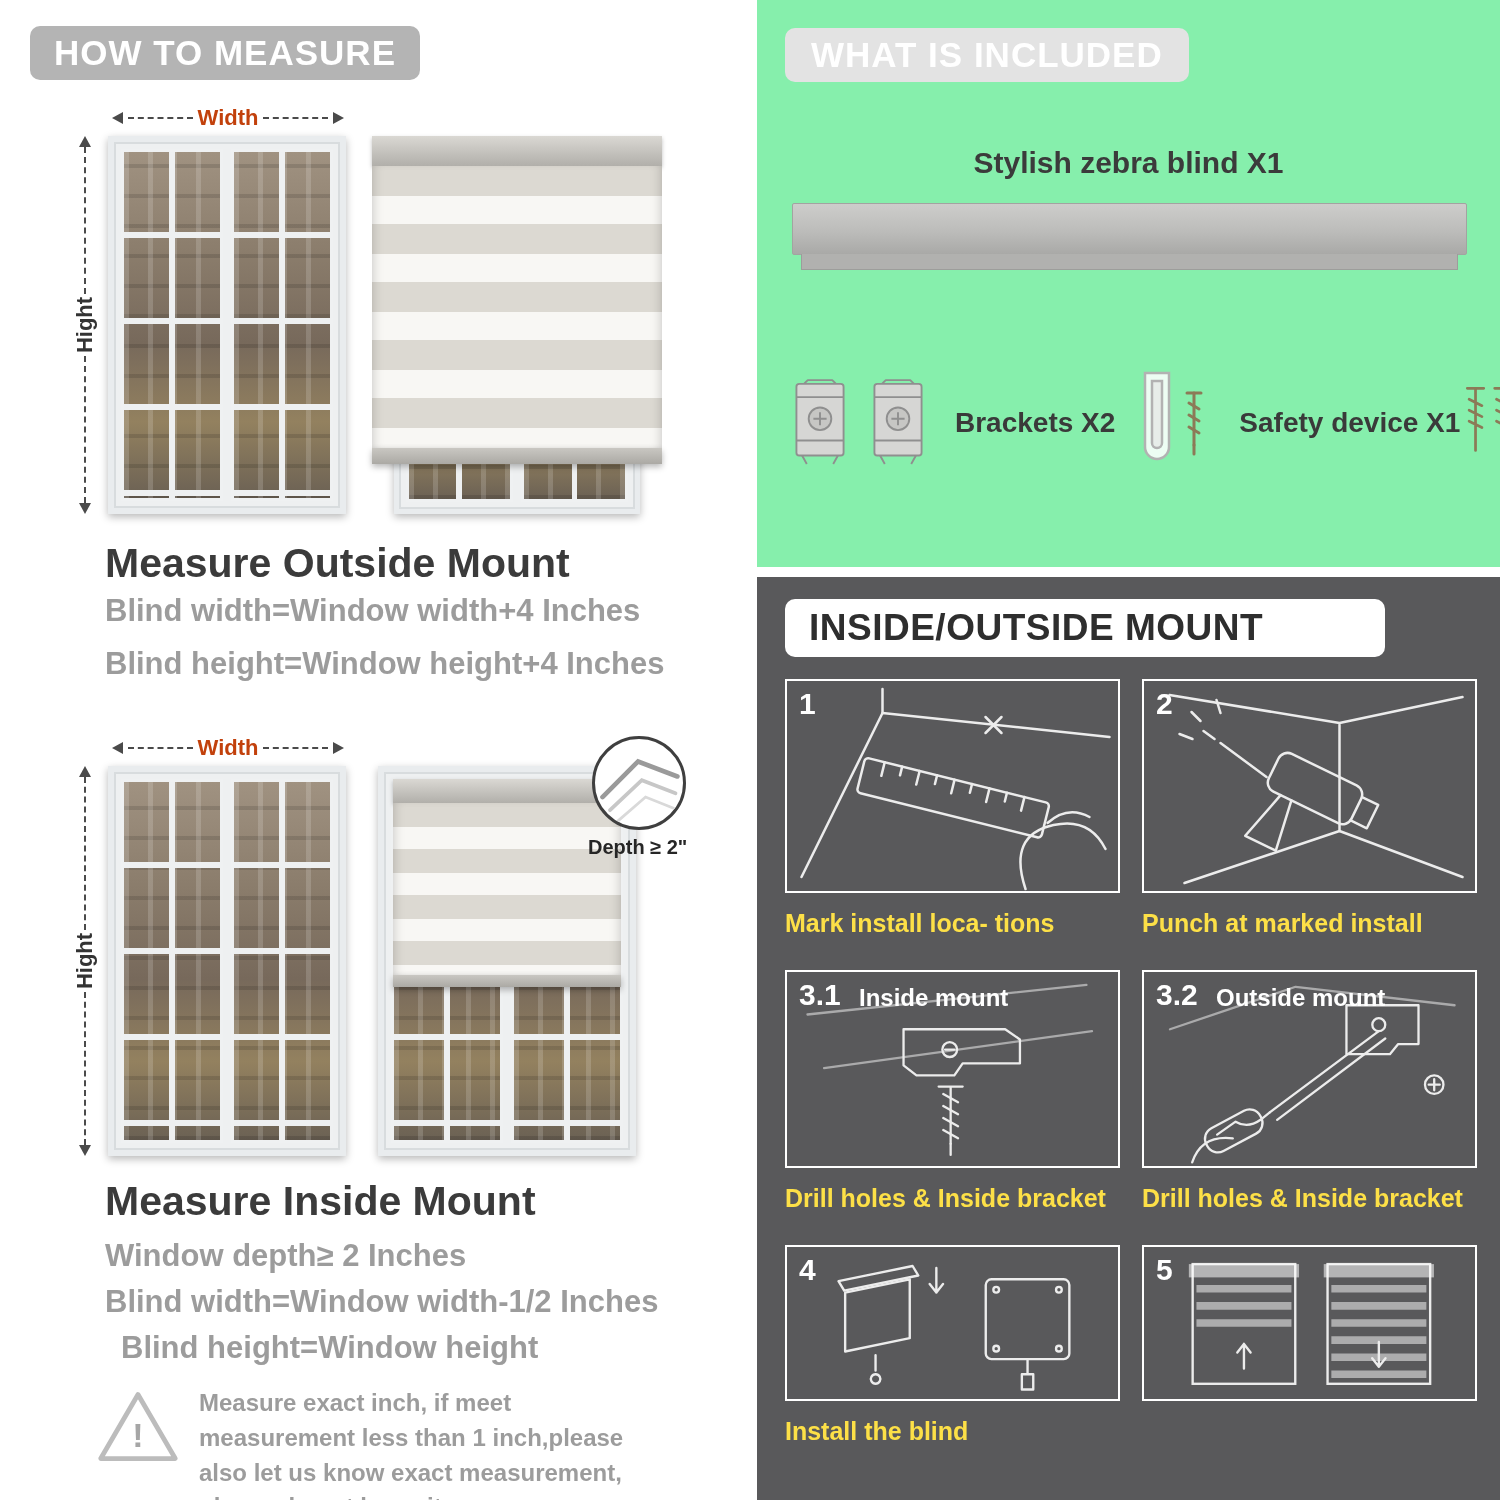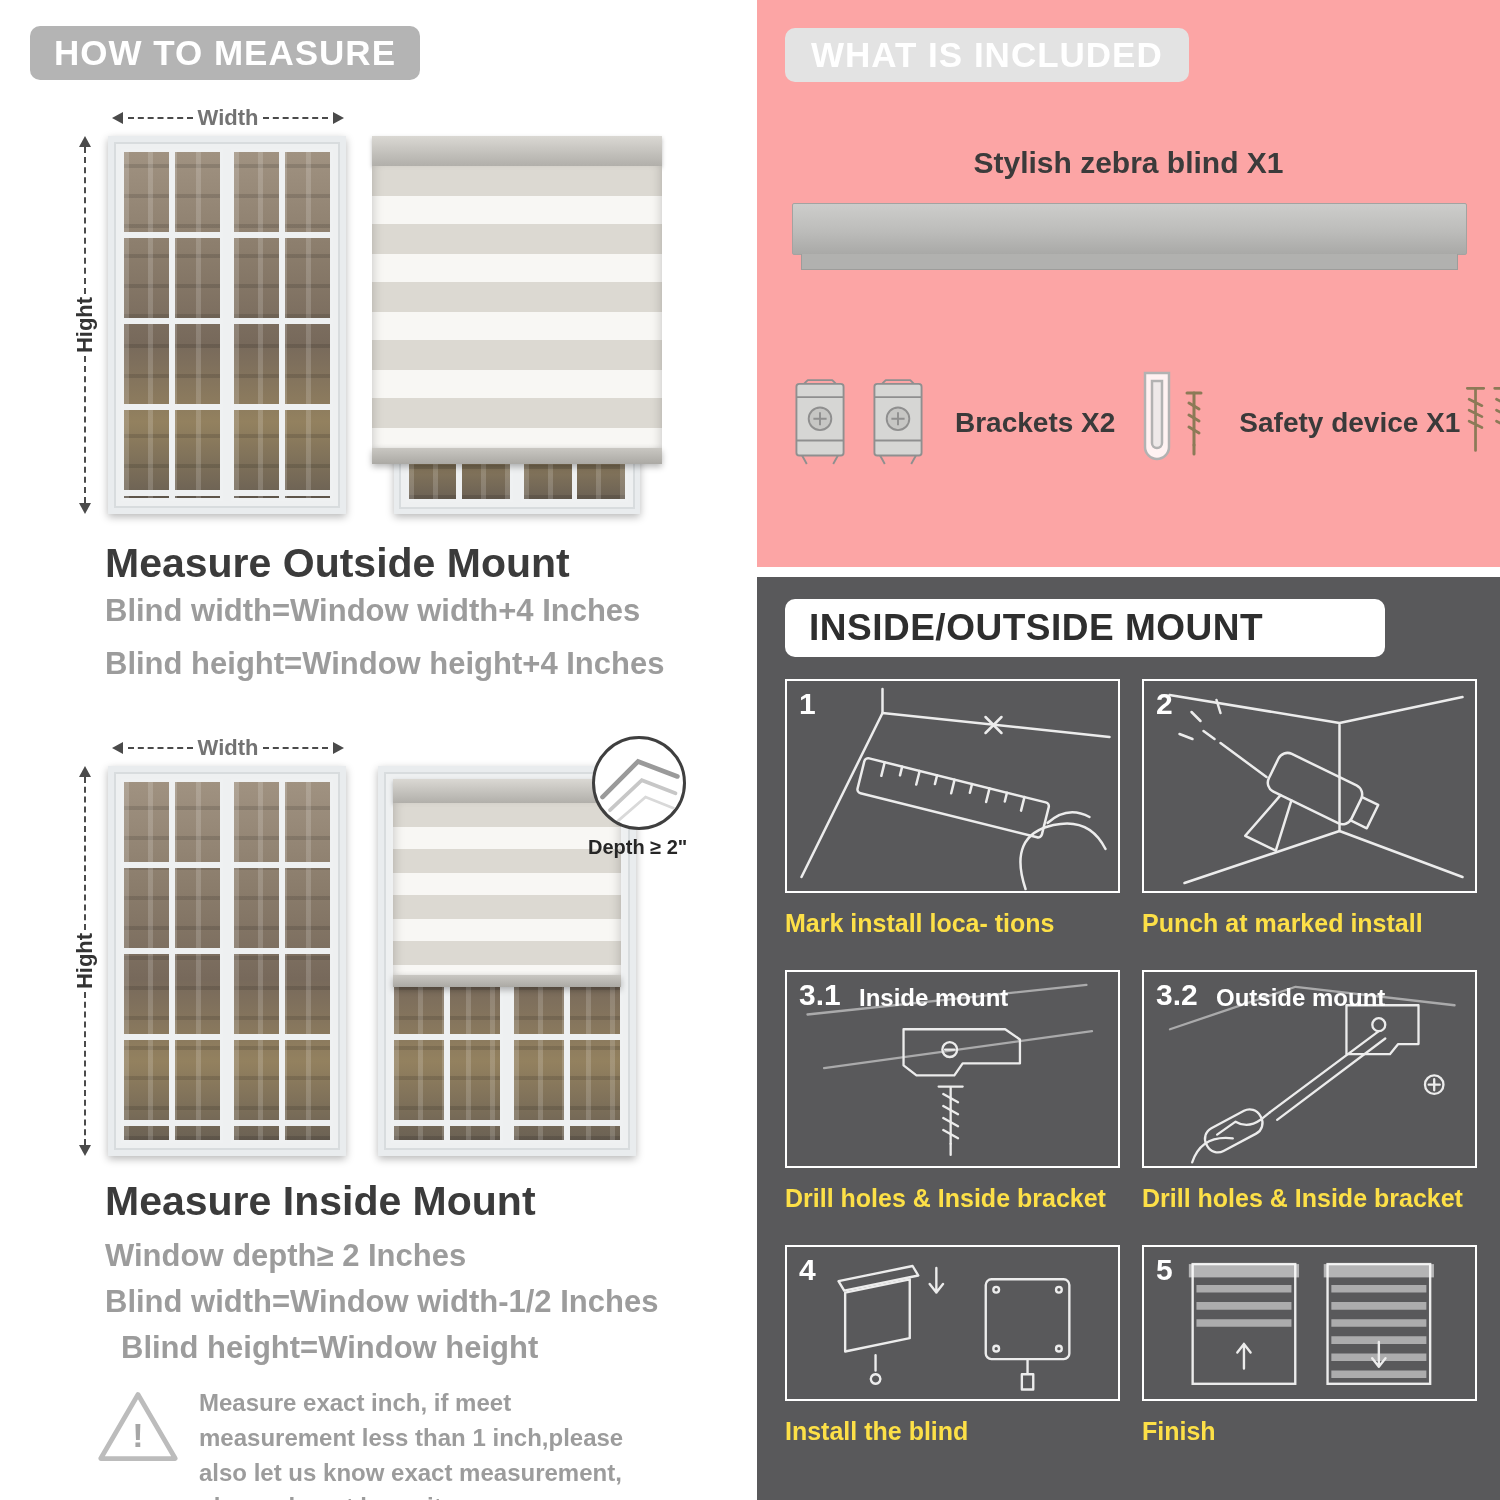--- a/index.html
+++ b/index.html
@@ -9,21 +9,21 @@
   
   #banner-left{position:absolute;left:30px;top:26px;width:390px;height:54px;background:#b4b4b4;border-radius:10px;
     color:#fff;font-weight:bold;font-size:35px;line-height:54px;padding-left:24px;letter-spacing:1px;}
 
   
   .h-arrow{position:absolute;display:flex;align-items:center;gap:5px;height:24px;}
   .h-arrow .dashline{flex:1;border-top:2px dashed #4a4a4a;height:0;}
   .ah{width:0;height:0;border-top:6px solid transparent;border-bottom:6px solid transparent;display:block;}
   .ah.l{border-right:11px solid #4a4a4a;}
   .ah.r{border-left:11px solid #4a4a4a;}
-  .alabel{font-size:22px;font-weight:bold;color:#737373;}
+  .alabel{font-size:22px;font-weight:bold;color:#c2410c;}
   .v-arrow{position:absolute;display:flex;flex-direction:column;align-items:center;width:26px;}
   .v-arrow .vdash{flex:1;border-left:2px dashed #4a4a4a;width:0;}
   .av{width:0;height:0;border-left:6px solid transparent;border-right:6px solid transparent;display:block;}
   .av.t{border-bottom:11px solid #4a4a4a;}
   .av.b{border-top:11px solid #4a4a4a;}
   .vlabel{transform:rotate(-90deg);font-size:22px;font-weight:bold;color:#333;margin:18px 0;}
 
   #warrow1{left:112px;top:106px;width:232px;}
   #harrow1{left:72px;top:136px;height:378px;}
   #warrow2{left:112px;top:736px;width:232px;}
@@ -74,21 +74,21 @@
   #in-line2{left:105px;top:1284px;}
   #in-line3{left:105px;top:1330px;margin-left:16px;}
 
   #warn{position:absolute;left:95px;top:1386px;width:570px;display:flex;gap:18px;}
   .warn-icon{position:relative;width:86px;height:82px;flex:0 0 auto;}
   .warn-icon svg{width:100%;height:100%;}
   .warn-mark{position:absolute;left:0;right:0;top:30px;text-align:center;font-size:34px;font-weight:bold;color:#a6a6a6;}
   .warn-text{font-size:24px;font-weight:bold;color:#9c9c9c;line-height:1.45;}
 
   
-  #included{position:absolute;left:757px;top:0;width:743px;height:567px;background:#fca5a5;}
+  #included{position:absolute;left:757px;top:0;width:743px;height:567px;background:#86efac;}
   #banner-included{position:absolute;left:28px;top:28px;width:404px;height:54px;background:#e3e3e3;border-radius:10px;
     color:#fff;font-weight:bold;font-size:35px;line-height:54px;padding-left:26px;letter-spacing:1px;}
   #product-label{position:absolute;left:0;right:0;top:146px;text-align:center;font-size:30px;font-weight:bold;color:#3b3b3b;}
   #headrail{position:absolute;left:35px;top:203px;width:675px;height:52px;
     background:linear-gradient(180deg,#cdcdcb 0%,#bcbcba 55%,#a9a9a7 100%);border:1px solid #a3a3a1;border-radius:2px;}
   #headrail::after{content:"";position:absolute;left:8px;right:8px;top:100%;height:15px;background:#b1b1af;border:1px solid #9d9d9b;border-top:none;}
   #included-items{position:absolute;left:30px;top:330px;width:683px;height:186px;display:flex;}
   .inc-col{flex:1;display:flex;flex-direction:row;align-items:center;justify-content:flex-end;gap:24px;}
   .inc-icon{display:flex;align-items:flex-end;gap:12px;}
   .inc-label{font-size:28px;font-weight:bold;color:#3a3a3a;white-space:nowrap;}
@@ -407,19 +407,18 @@
               <path d="M96 128 v-26 m0 0 l-7 9 m7 -9 l7 9" stroke-linecap="round"></path>
               <rect x="184" y="18" width="108" height="126"></rect>
               <rect x="180" y="18" width="116" height="14" fill="rgba(255,255,255,.55)" stroke="none"></rect>
               <g stroke="rgba(255,255,255,.5)" stroke-width="8">
                 <path d="M188 44 h100 M188 62 h100 M188 80 h100 M188 98 h100 M188 116 h100 M188 134 h100"></path>
               </g>
               <path d="M238 100 v26 m0 0 l-7 -9 m7 9 l7 -9" stroke-linecap="round"></path>
             </g>
           </svg>
         </div>
-        <div class="step-caption">Finish</div>
       </div>
 
     </div>
   </div>
 
 </div>
 
 </body></html>

